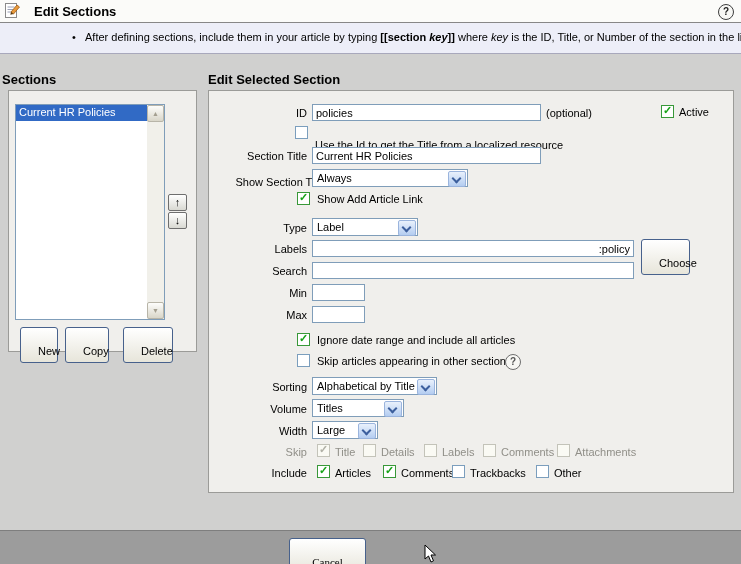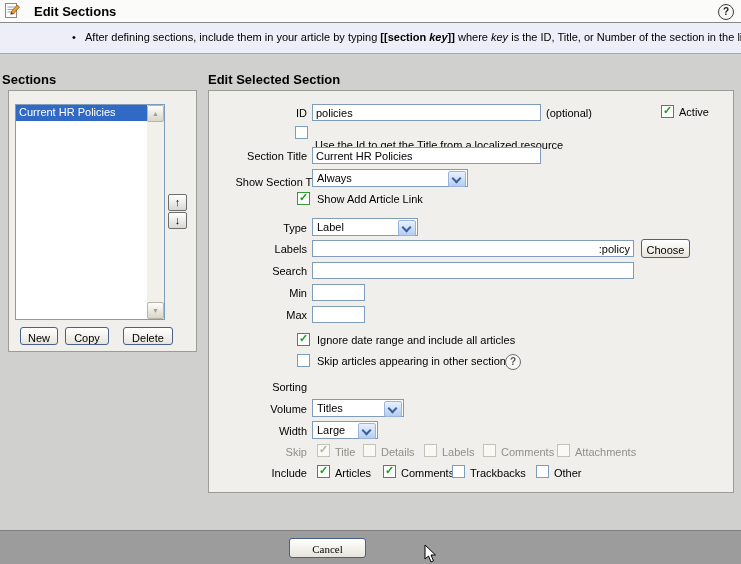--- a/index.html
+++ b/index.html
@@ -26,21 +26,21 @@
   
   .listbox{position:absolute;left:15px;top:104px;width:150px;height:216px;background:#fff;border:1px solid #7f9db9;box-sizing:border-box;}
   .list-item-selected{position:absolute;left:0;top:0;width:131px;height:16px;background:#316ac5;color:#fff;
     padding:1px 3px;box-sizing:border-box;white-space:nowrap;overflow:hidden;}
   .vscroll{position:absolute;top:0;right:0;bottom:0;width:17px;background:#f1f0ea;}
   .scroll-btn{position:absolute;left:0;width:17px;height:17px;box-sizing:border-box;border:1px solid #b8b5a8;border-radius:2px;
     background:linear-gradient(#fdfdfb,#d9d6c9);color:#a49f90;font-size:7px;line-height:15px;text-align:center;}
   
   .btn{position:absolute;box-sizing:border-box;border:1px solid #47618c;border-radius:3px;
     background:linear-gradient(#ffffff,#e7e5da);font-family:"Liberation Sans",sans-serif;
-    font-size:11px;color:#000;text-align:center;padding:4px;cursor:default;}
+    font-size:11px;color:#000;text-align:center;padding:17px;cursor:default;}
   .btn-ok{border:1px solid #98978b;border-radius:4px;box-shadow:inset 0 0 0 2px #f3ac49;
     background:linear-gradient(#fffdf6,#ece4cf);}
   .move-btn{position:absolute;width:19px;height:17px;box-sizing:border-box;border:1px solid #6e6e6e;border-radius:2px;
     background:linear-gradient(#ffffff,#d9d9d2);font-weight:bold;font-size:11px;line-height:15px;text-align:center;padding:0;}
   
   .txt{position:absolute;box-sizing:border-box;height:17px;border:1px solid #7f9db9;background:#fff;
     font-family:"Liberation Sans",sans-serif;font-size:11px;padding:1px 3px;margin:0;}
   
   .select{position:absolute;height:18px;background:#fff;border:1px solid #7f9db9;box-sizing:border-box;}
   .select-value{position:absolute;left:4px;top:2px;white-space:nowrap;}
@@ -150,20 +150,26 @@
   <input class="txt" style="left: 312px; top: 306px; width: 53px;" type="text" value="">
 
   <span class="cb checked" style="left:297px;top:333px;"></span>
   <span class="cb-lbl" style="left:317px;top:334px;">Ignore date range and include all articles</span>
 
   <span class="cb" style="left:297px;top:354px;"></span>
   <span class="cb-lbl" style="left:317px;top:355px;">Skip articles appearing in other sections</span>
   <span class="help-circle gray" style="left:505px;top:354px;">?</span>
 
   <span class="lbl" style="top:381px;">Sorting</span>
+  <div class="select" style="left:312px;top:377px;width:125px;">
+    <span class="select-value">Alphabetical by Title</span>
+    <span class="select-btn">
+        <span class="chev"></span>
+      </span>
+  </div>
 
   <span class="lbl" style="top:403px;">Volume</span>
   <div class="select" style="left:312px;top:399px;width:92px;">
     <span class="select-value">Titles</span>
     <span class="select-btn">
         <span class="chev"></span>
       </span>
   </div>
 
   <span class="lbl" style="top:425px;">Width</span>

